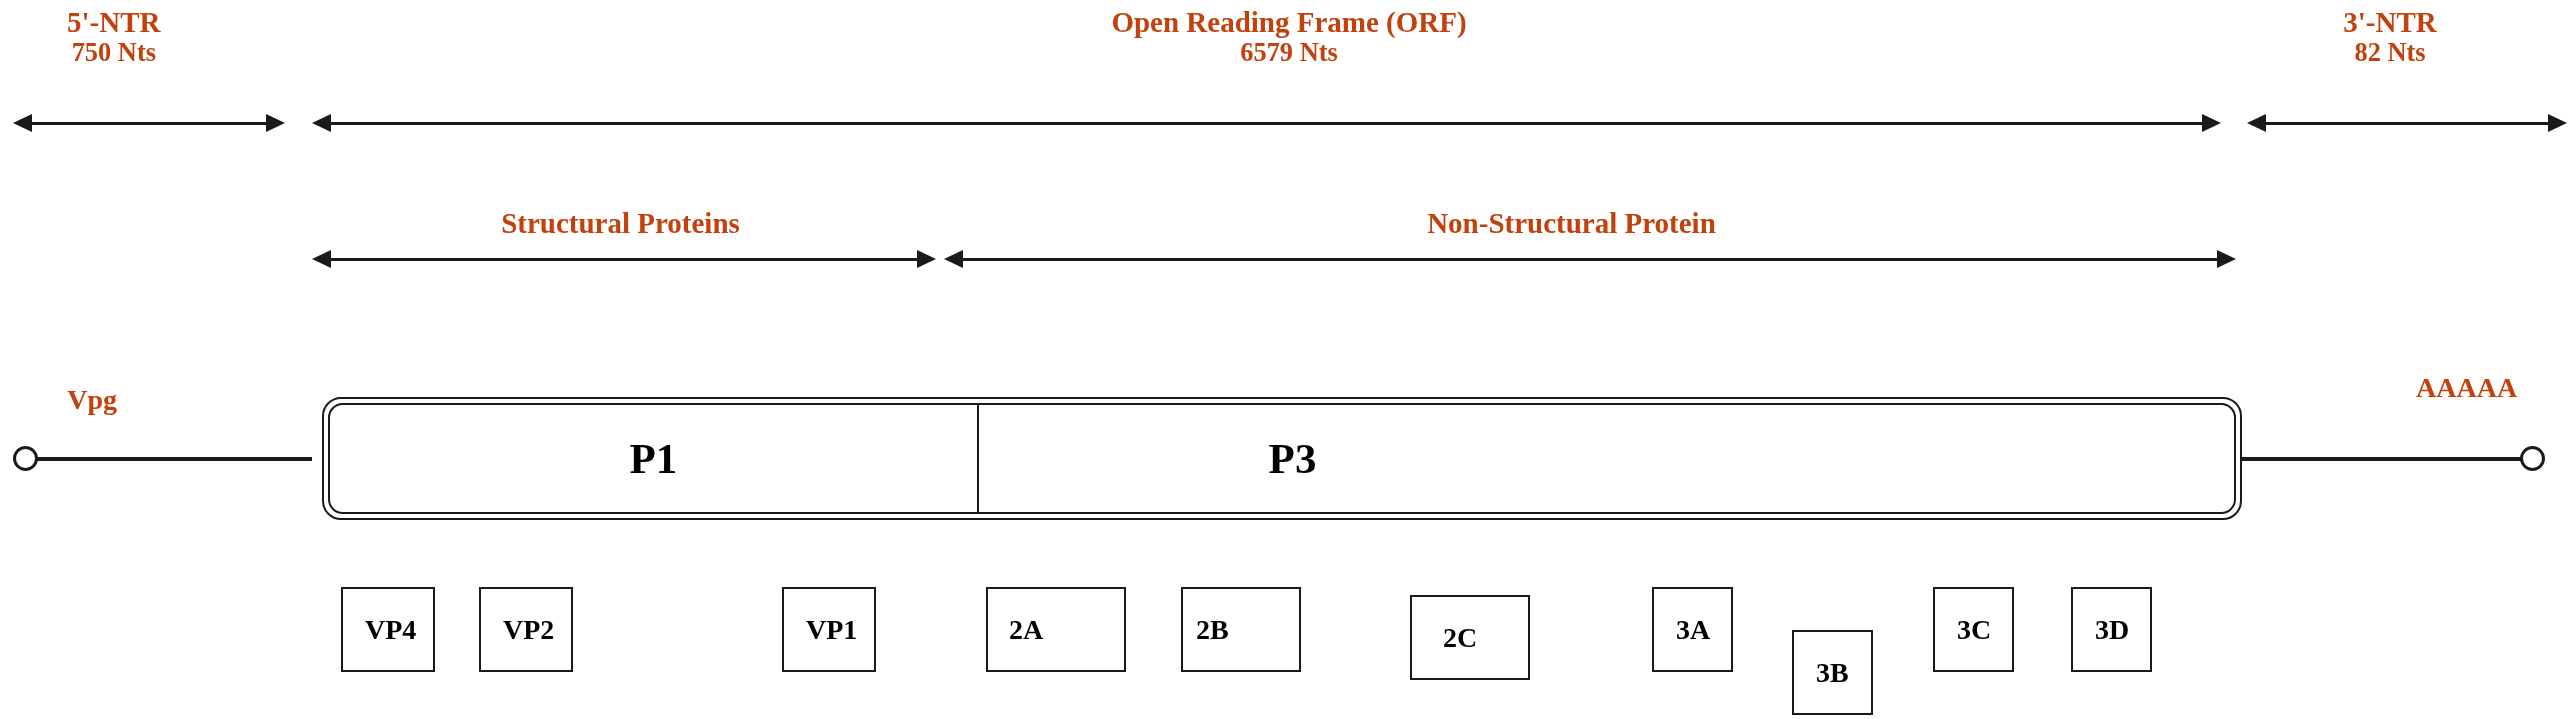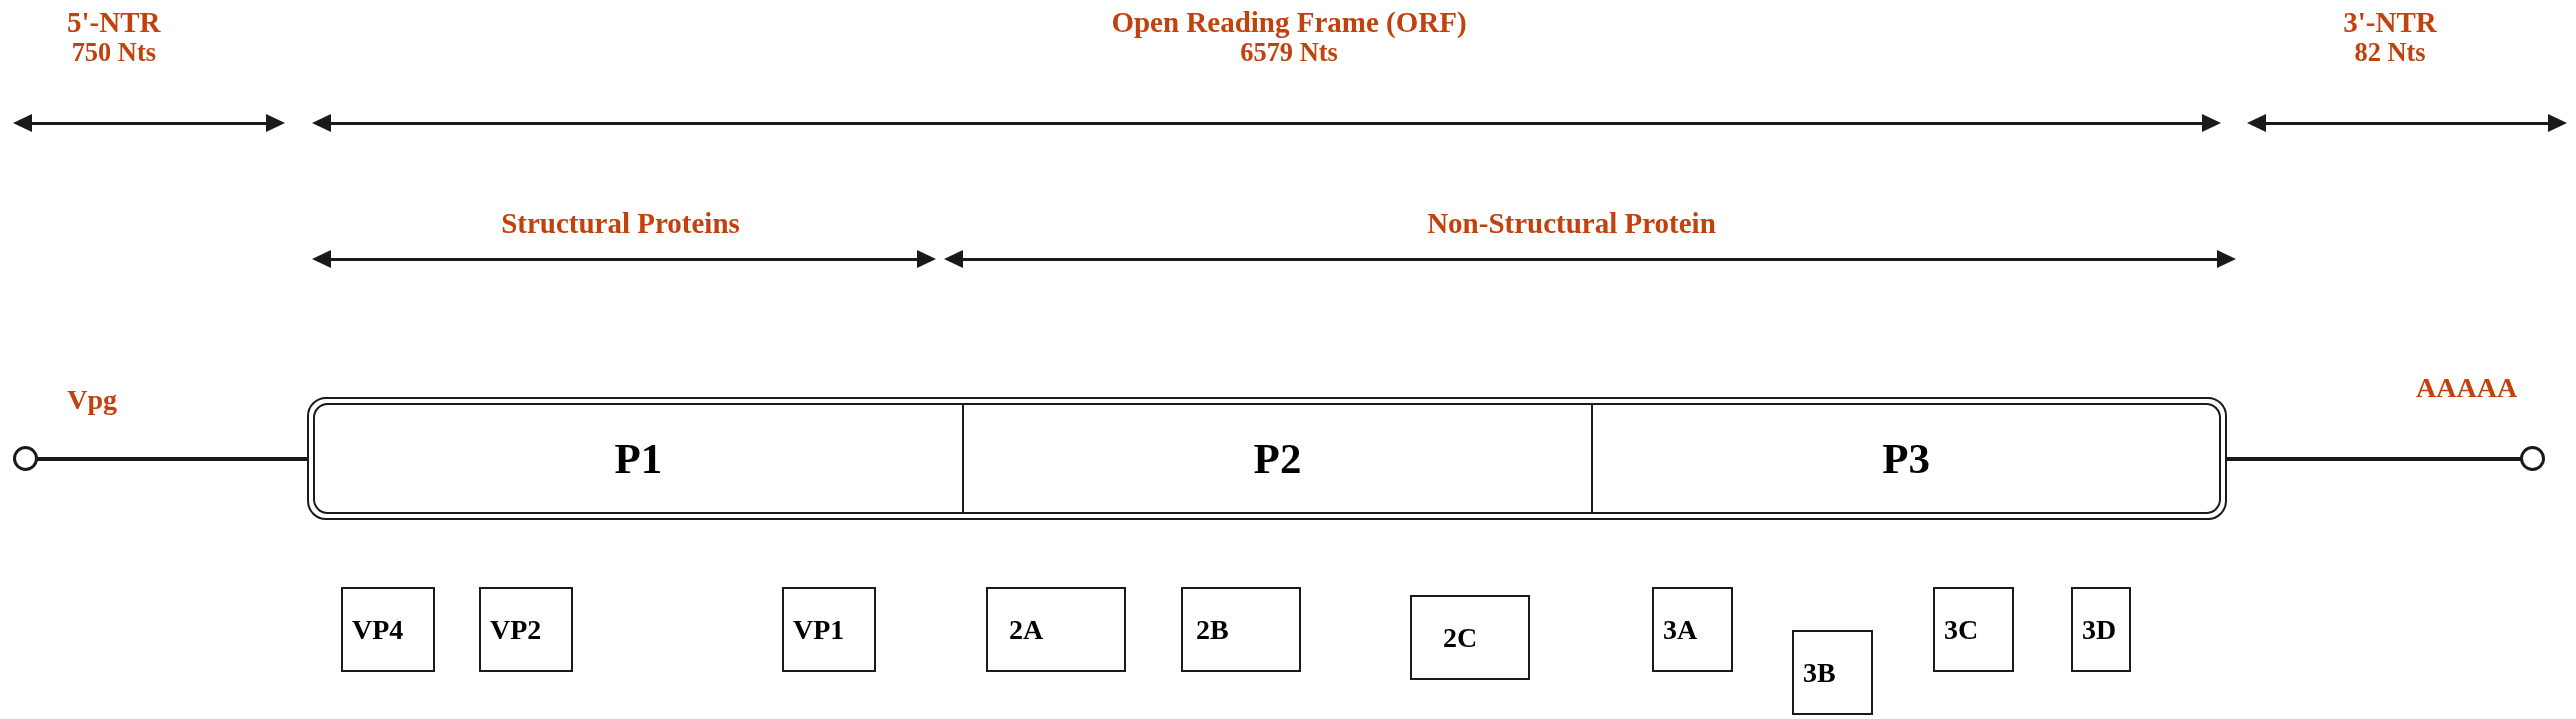--- a/index.html
+++ b/index.html
@@ -129,21 +129,21 @@
   .pbox {
     position: absolute;
     border: 2.9px solid #1a1a1a;
     background: #ffffff;
     box-sizing: border-box;
     display: flex;
     align-items: center;
     justify-content: flex-start;
     font-size: 28px;
     font-weight: bold;
-    padding-left: 9px;
+    padding-left: 22px;
     top: 587px;
     height: 85px;
   }
 </style>
 </head>
 <body>
 
 <div id="figure">
 
   <div class="lbl t-region" style="left:7.3px; top:5.9px; width:213px;">
@@ -198,35 +198,34 @@
   <div class="lbl t-end" style="left:0px; top:384px; width:110px; text-align:right; padding-left:7px;">Vpg</div>
 
   <div class="lbl t-end" style="left:2416px; top:372px; width:160px; text-align:left;">AAAAA</div>
 
   <div class="end-circle" style="left:13.2px; top:446px;"></div>
   <div class="backbone" style="left:37px; top:457px; width:275px;"></div>
 
   <div class="backbone" style="left:2225px; top:457px; width:301px;"></div>
   <div class="end-circle" style="left:2520px; top:446px;"></div>
 
-  <div class="orf-bar" style="left:307px; top:397px; width:1920px; height:123px;">
+  <div class="orf-bar" style="left:322px; top:397px; width:1920px; height:123px;">
     <div class="orf-bar-inner">
       <div class="orf-seg" style="width:34%;">P1</div>
-      <div class="orf-seg" style="width:33%;">P2</div>
       <div class="orf-seg" style="width:33%;">P3</div>
     </div>
   </div>
 
   <div class="pbox" style="left:341px;  width:94px;">VP4</div>
   <div class="pbox" style="left:479px;  width:94px;">VP2</div>
   <div class="pbox" style="left:782px; width:94px;">VP1</div>
 
   <div class="pbox" style="left:986px; width:140px; padding-left:21px;">2A</div>
   <div class="pbox" style="left:1181px; width:120px; padding-left:13px;">2B</div>
   <div class="pbox" style="left:1410px; width:120px; padding-left:31px;margin-top:8px;">2C</div>
 
   <div class="pbox" style="left:1652px; width:81px;">3A</div>
   <div class="pbox" style="left:1792px; width:81px;margin-top:43px;">3B</div>
   <div class="pbox" style="left:1933px; width:81px;">3C</div>
-  <div class="pbox" style="left:2071px; width:60px;">3D</div>
+  <div class="pbox" style="left:2071px; width:81px;">3D</div>
 
 </div>
 
 
 </body></html>

